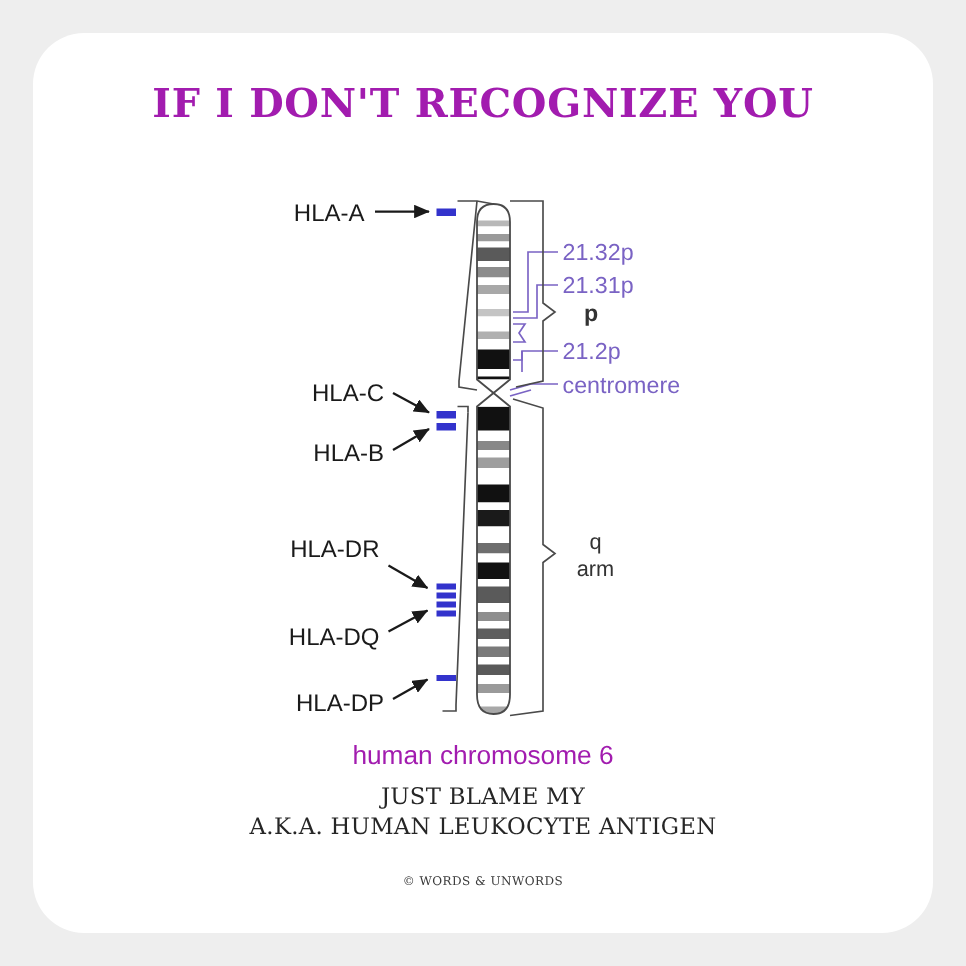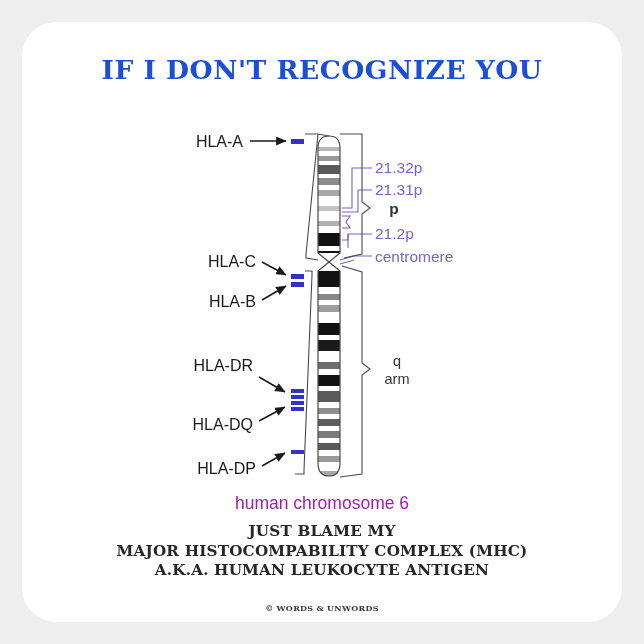--- a/index.html
+++ b/index.html
@@ -26,21 +26,21 @@
   #title {
     position: absolute;
     left: 0;
     top: 32px;
     width: 600px;
     text-align: center;
     font-family: "DejaVu Serif", serif;
     font-weight: bold;
     font-size: 26.5px;
     letter-spacing: 0.5px;
-    color: #1d4ed8;
+    color: #a21caf;
     white-space: nowrap;
   }
 
   
   #diagram {
     position: absolute;
     left: 0;
     top: 0;
     width: 516px;
     height: 600px;
@@ -60,21 +60,21 @@
   }
 
   
   #punchline {
     position: absolute;
     left: 0;
     top: 500px;
     width: 600px;
     text-align: center;
     font-family: "DejaVu Serif", serif;
-    font-weight: bold;
+    font-weight: normal;
     color: #262626;
   }
   #punchline .l {
     display: block;
     font-size: 15.2px;
     line-height: 19.5px;
     letter-spacing: 0.2px;
     white-space: nowrap;
   }
   #punchline .l2 { font-size: 15.2px; }
@@ -243,18 +243,17 @@
         <text x="375" y="362">arm</text>
       </g>
 
     </svg>
   </div>
 
   <div id="caption">human chromosome 6</div>
 
   <div id="punchline">
     <span class="l">JUST BLAME MY</span>
-    <span class="l l2">MAJOR HISTOCOMPABILITY COMPLEX (MHC)</span>
     <span class="l">A.K.A. HUMAN LEUKOCYTE ANTIGEN</span>
     <span id="credit">© WORDS &amp; UNWORDS</span>
   </div>
 
 </div>
 
 </body></html>

